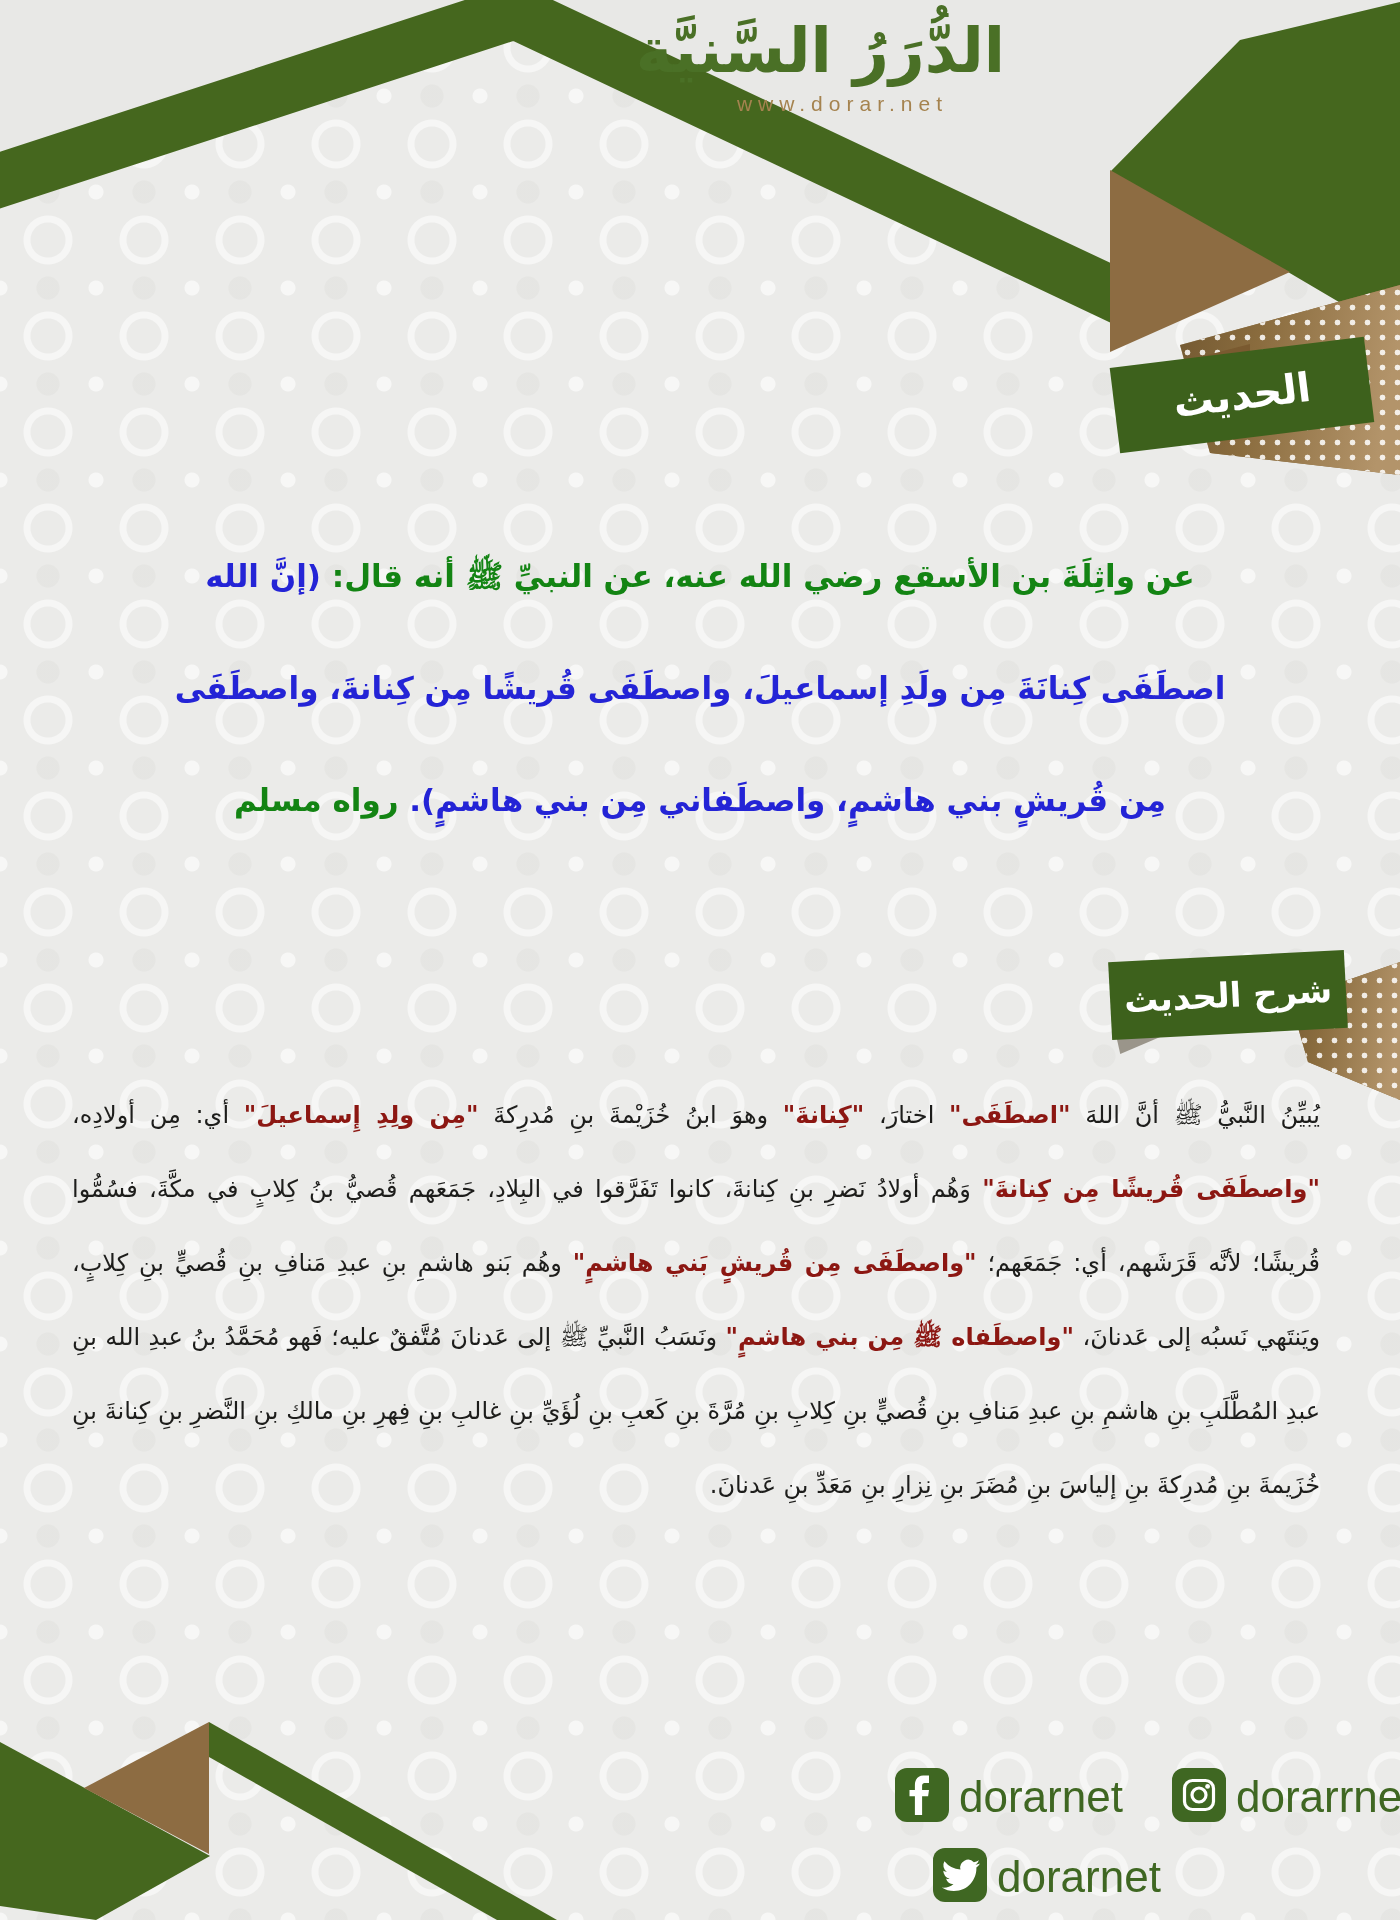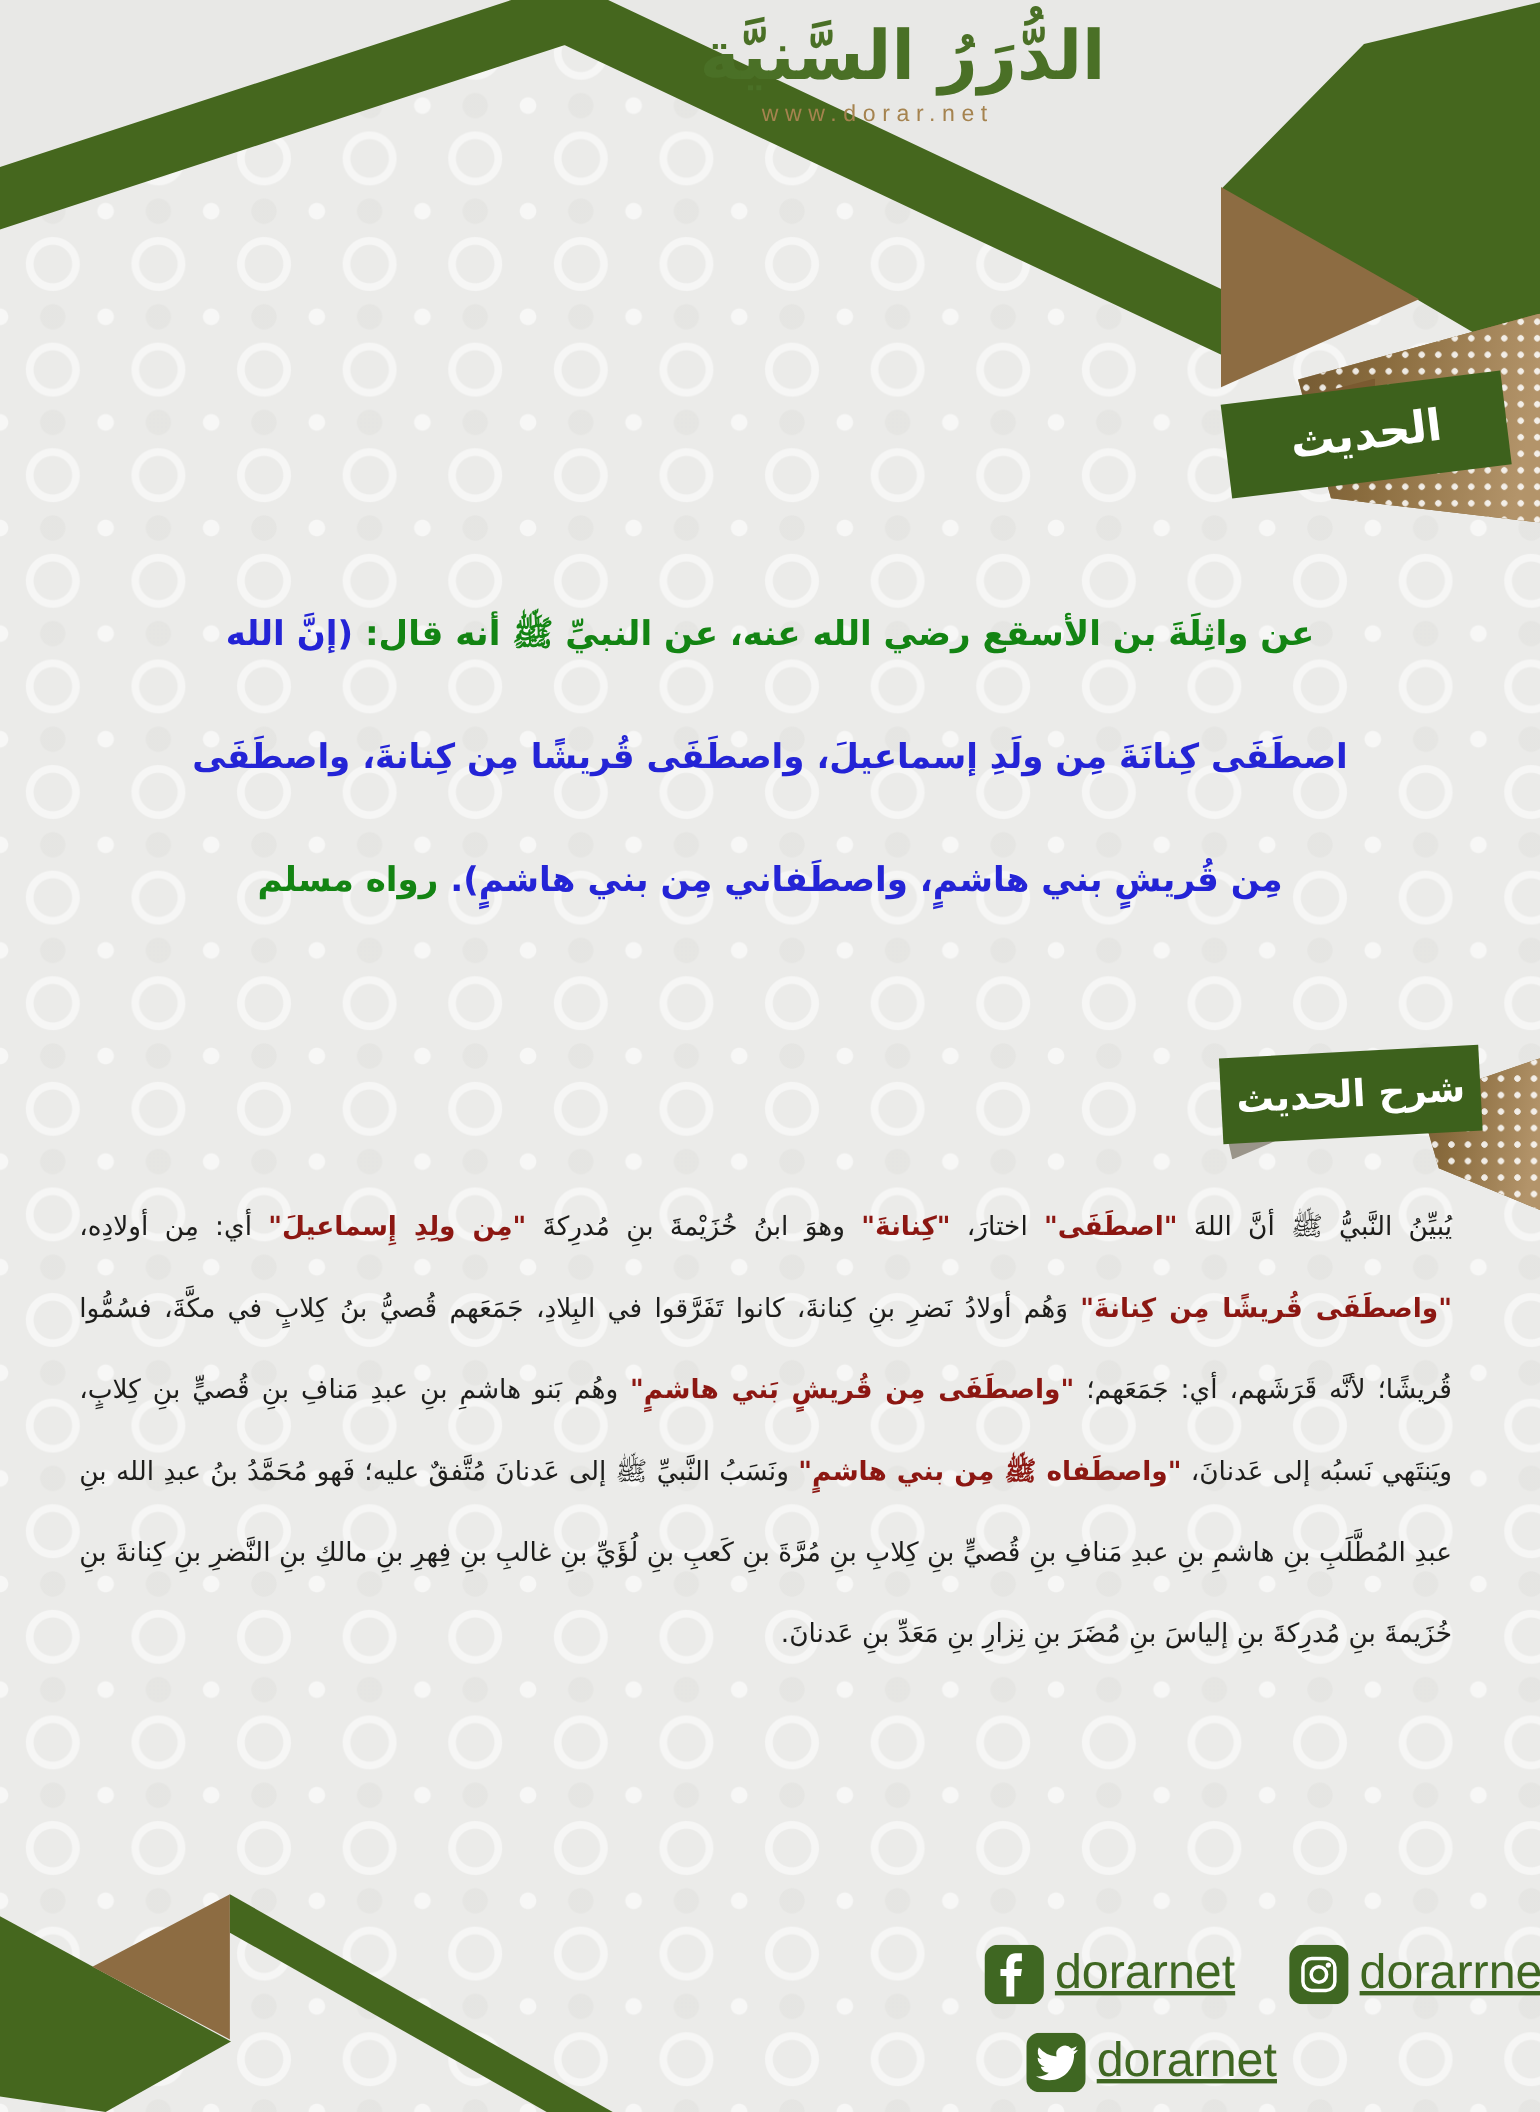--- a/index.html
+++ b/index.html
@@ -61,41 +61,41 @@
     position:absolute;z-index:3;display:flex;align-items:center;justify-content:center;
     background:var(--ribbon-green);color:#fff;font-weight:bold;
     text-align:center;direction:rtl;
   }
   #ribbon-hadith{left:1114px;top:352px;width:256px;height:86px;font-size:40px;transform:rotate(-7deg);}
   #ribbon-sharh{left:1110px;top:956px;width:236px;height:78px;font-size:34px;transform:rotate(-3deg);}
   
   .logo{position:absolute;z-index:4;direction:rtl;}
   #logo-title{right:395px;top:14px;font-size:62px;font-weight:bold;color:var(--logo-green);white-space:nowrap;margin-left:27px;}
   #logo-url{left:648px;top:92px;width:300px;font-family:"Liberation Sans",sans-serif;
-    font-size:21px;letter-spacing:6px;color:var(--logo-brown);text-align:center;direction:ltr;}
+    font-size:21px;letter-spacing:6px;color:var(--logo-brown);text-align:right;direction:ltr;}
   
   #hadith-block{
     position:absolute;z-index:4;left:55px;right:55px;top:520px;
     direction:rtl;text-align:center;font-weight:bold;font-size:31px;
   }
   .hadith-line{line-height:112px;white-space:nowrap;}
   .seg-green{color:var(--hadith-green);}
   .seg-blue{color:var(--hadith-blue);}
   
   #explanation{
     position:absolute;z-index:4;left:72px;right:80px;top:1078px;
     direction:rtl;text-align:justify;font-size:24px;line-height:74px;
     color:var(--expl-black);
   }
   .seg-black{color:var(--expl-black);}
   .seg-red{color:var(--expl-red);font-weight:bold;}
   
   .social-item{
-    position:absolute;z-index:4;display:flex;align-items:flex-start;gap:10px;
-    font-family:"Liberation Sans",sans-serif;font-size:44px;color:var(--social-green);text-decoration:underline;
+    position:absolute;z-index:4;display:flex;align-items:flex-end;gap:10px;
+    font-family:"Liberation Sans",sans-serif;font-size:44px;color:var(--social-green);
   }
   .social-icon{width:54px;height:54px;flex:0 0 54px;}
   #social-facebook{left:895px;top:1768px;}
   #social-instagram{left:1172px;top:1768px;}
   #social-twitter{left:933px;top:1848px;}
   #social-youtube{left:1175px;top:1848px;}
 </style>
 </head>
 <body>
 

